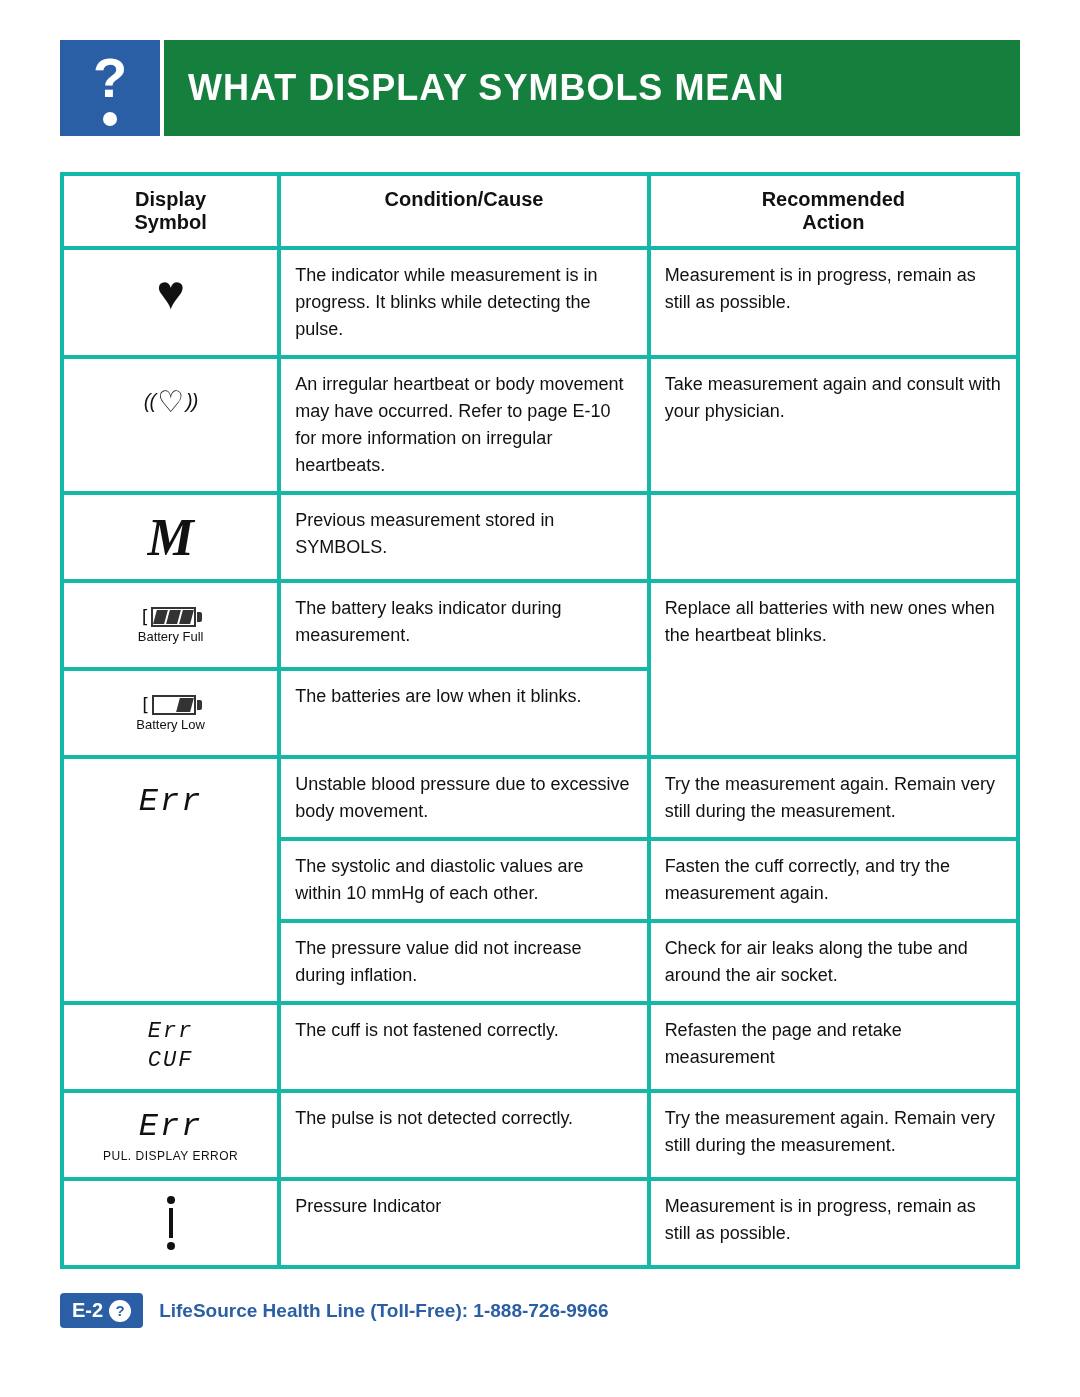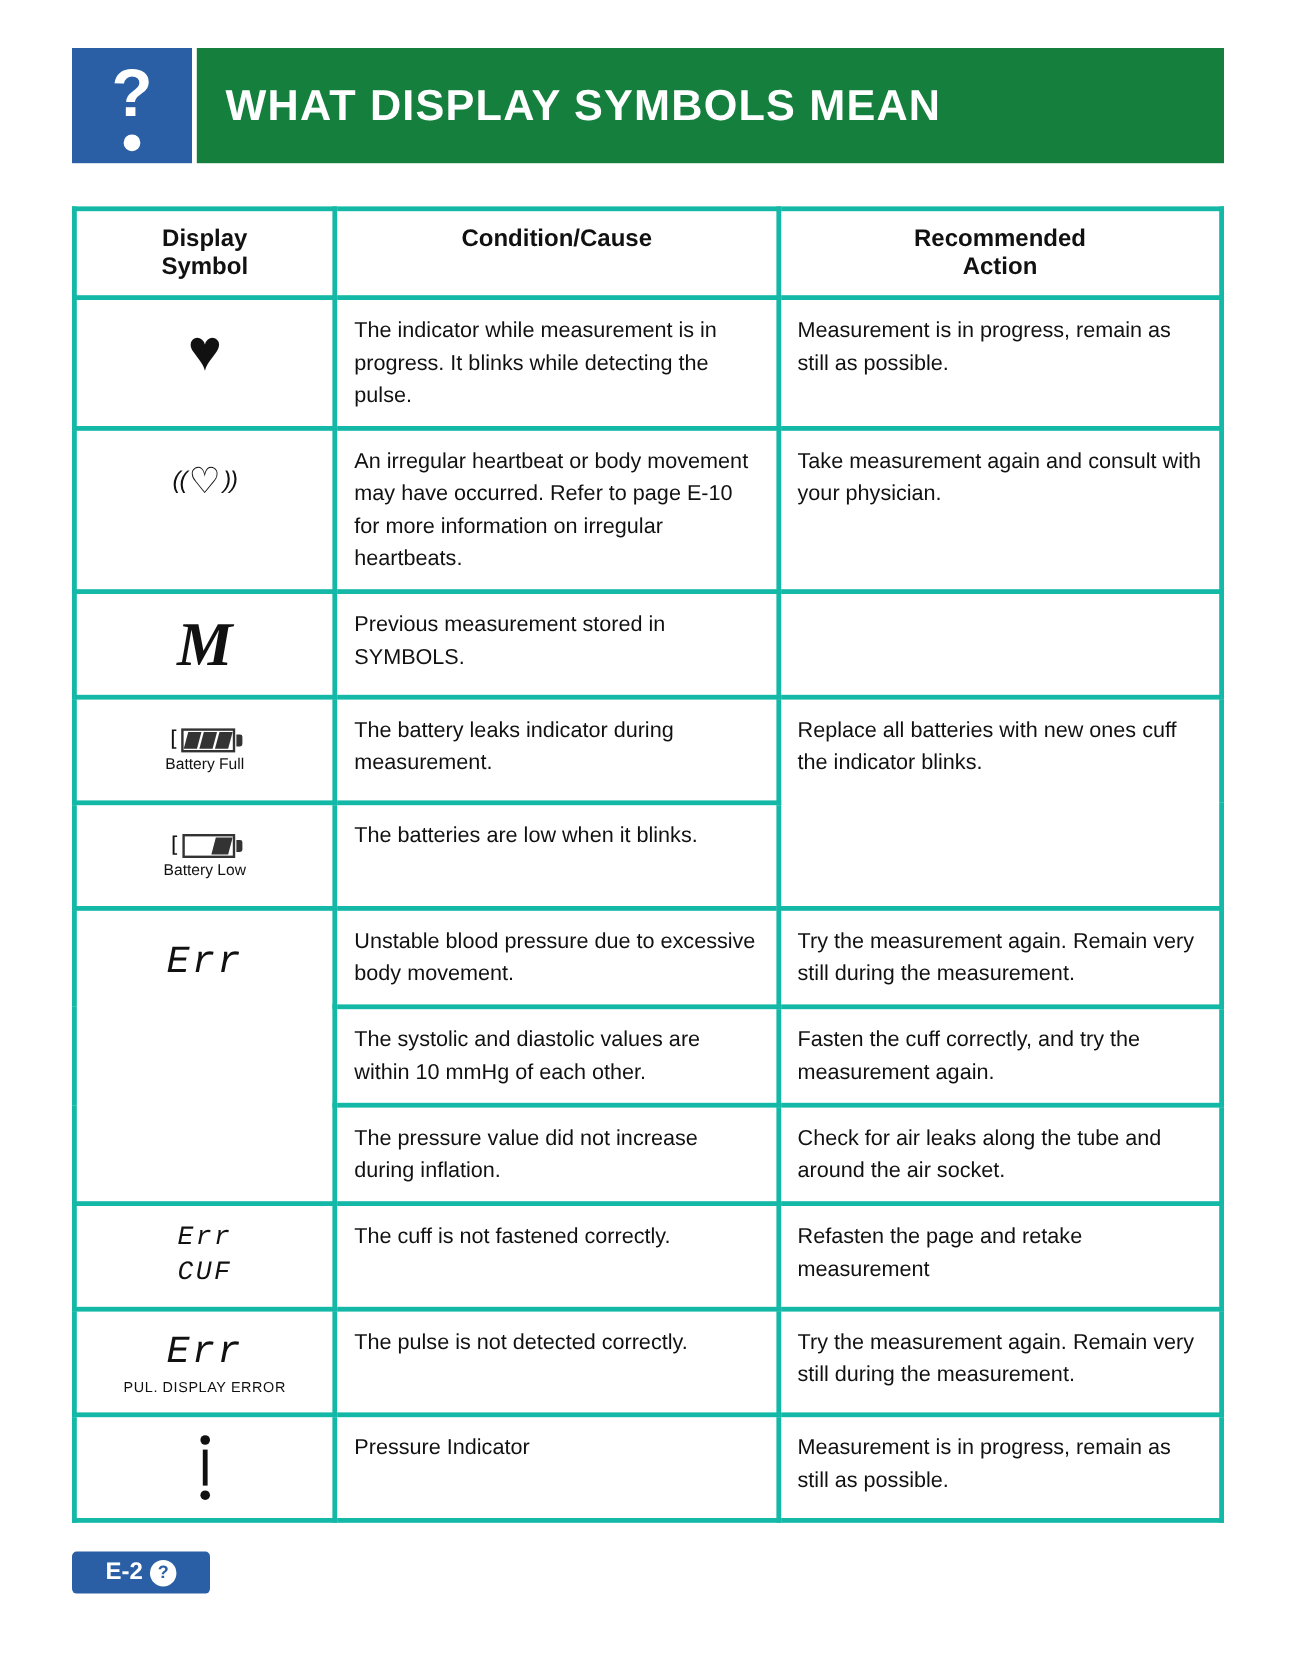--- a/index.html
+++ b/index.html
@@ -153,21 +153,21 @@
       display: flex;
       align-items: center;
       margin-top: 24px;
       gap: 16px;
     }
     .footer-badge {
       background: #2a5fa5;
       color: #fff;
       font-size: 20px;
       font-weight: 900;
-      padding: 6px 28px;
+      padding: 6px 12px;
       border-radius: 4px;
       display: flex;
       align-items: center;
       gap: 6px;
     }
     .footer-badge .q-circle {
       width: 22px;
       height: 22px;
       background: #fff;
       border-radius: 50%;
@@ -273,21 +273,21 @@
             </div>
             <div style="width:5px;height:10px;background:#333;border-radius:0 2px 2px 0;margin-left:1px;"></div>
           </div>
           <span class="battery-label">Battery Full</span>
         </div>
       </td>
       <td class="col-condition">
         <span class="condition-text">The battery leaks indicator during measurement.</span>
       </td>
       <td class="col-action" rowspan="2">
-        <span class="action-text">Replace all batteries with new ones cuff the indicator blinks.</span>
+        <span class="action-text">Replace all batteries with new ones when the heartbeat blinks.</span>
       </td>
     </tr>
     <tr>
       <td class="col-symbol">
         <div class="symbol-cell">
 
           <div style="display:flex;align-items:center;">
             <span style="font-size:18px; font-family:monospace; margin-right:1px;">[</span>
             <div style="border:2px solid #333; display:flex; align-items:center; padding:2px 2px; width:44px; height:20px; position:relative;">
               <div style="width:14px;height:14px;background:#333;position:absolute;right:2px;transform:skewX(-15deg);"></div>
@@ -382,13 +382,14 @@
       </td>
     </tr>
   </tbody>
 </table>
 
 <div class="footer">
   <div class="footer-badge">
     <span>E-2</span>
     <div class="q-circle">?</div>
   </div>
+  <span class="footer-contact">LifeSource Health Line (Toll-Free): 1-888-726-9966</span>
 </div>
 
 </body></html>

